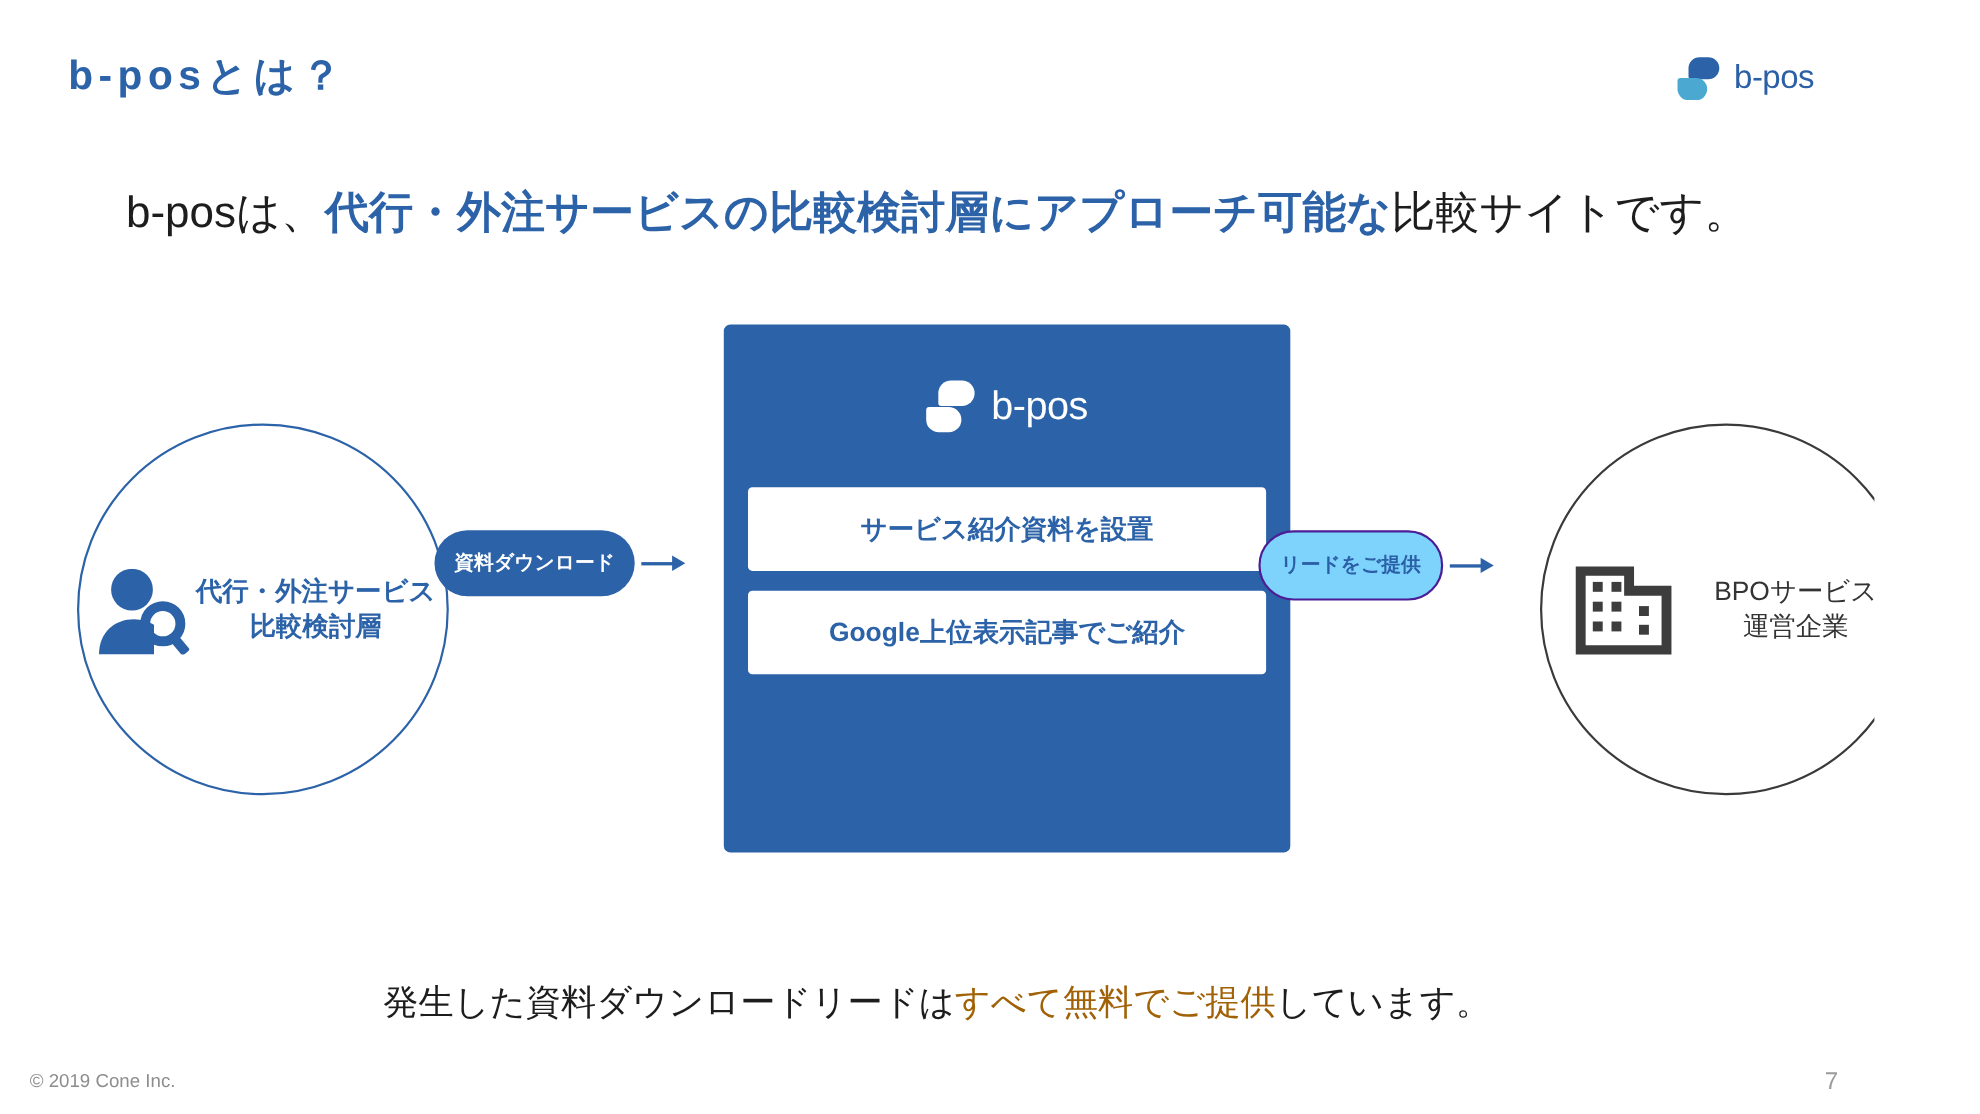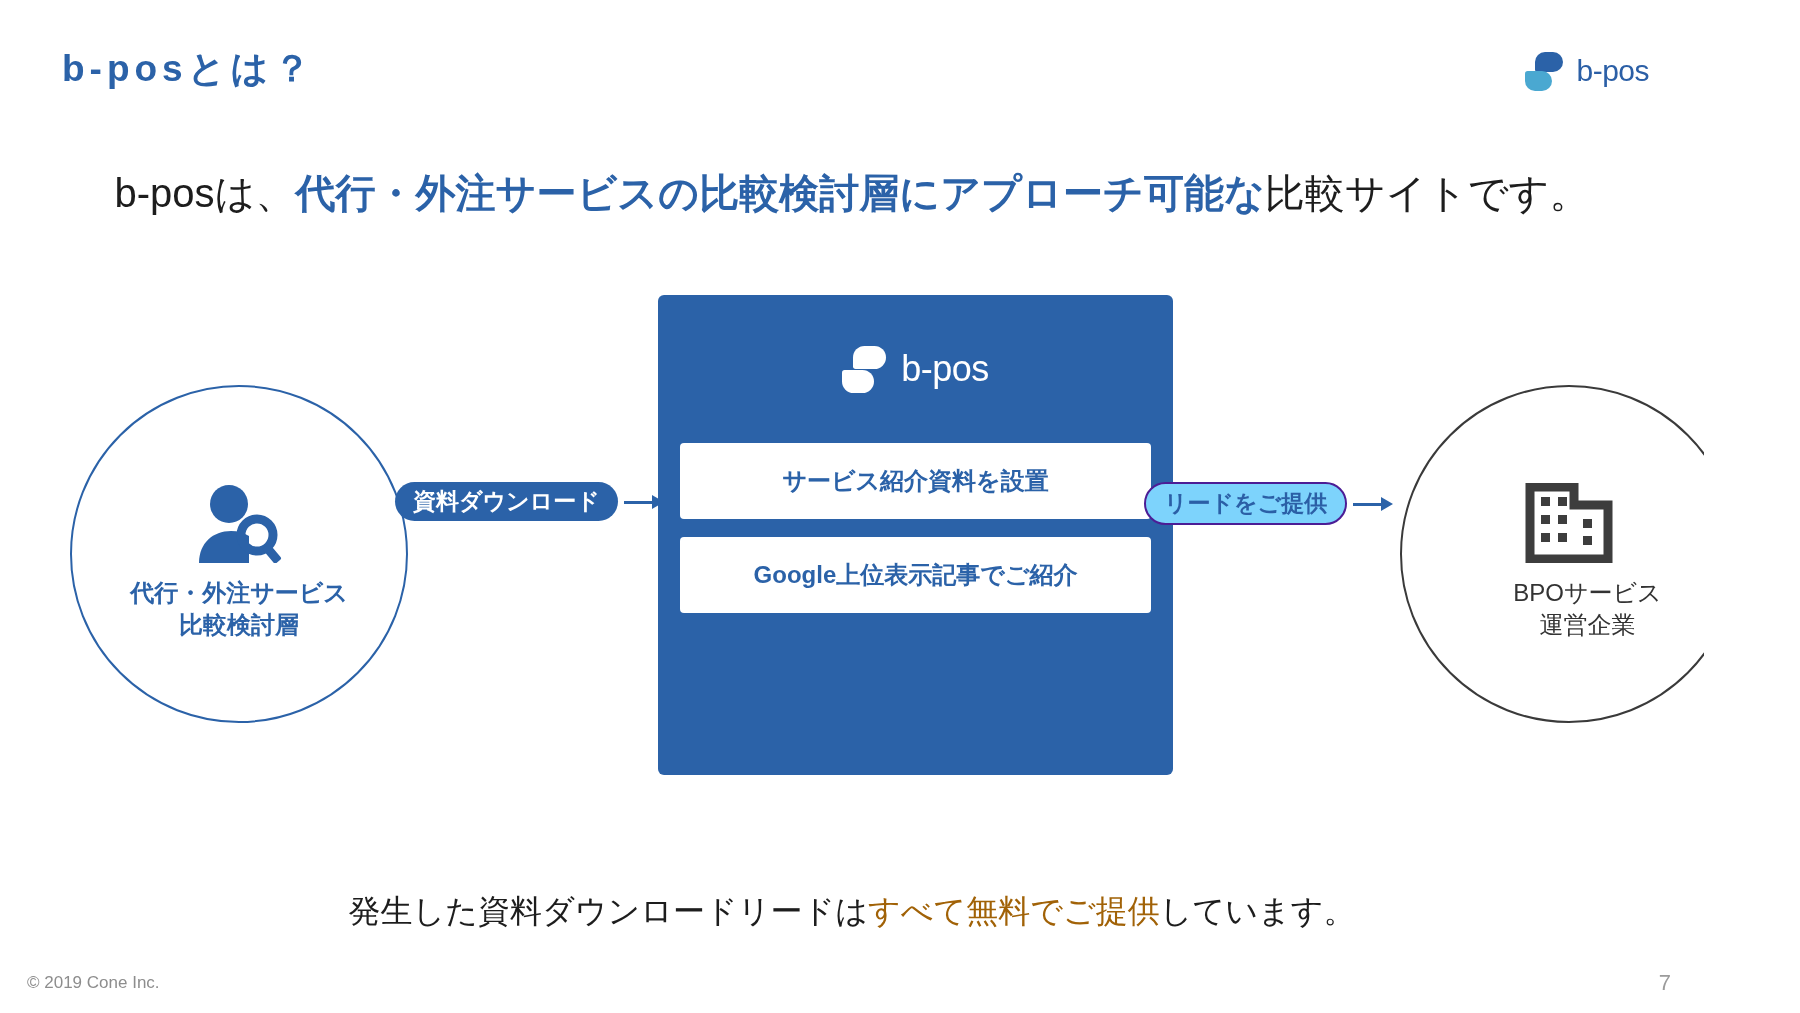--- a/index.html
+++ b/index.html
@@ -98,21 +98,21 @@
   }
 
   
   .circle {
     position: absolute;
     width: 338px;
     height: 338px;
     border-radius: 50%;
     box-sizing: border-box;
     display: flex;
-    flex-direction: column;
+    flex-direction: row;
     align-items: center;
     justify-content: center;
   }
   .circle-left {
     left: 70px;
     top: 55px;
     border: 2px solid #2b62a8;
   }
   .circle-right {
     right: 62px;
@@ -184,22 +184,22 @@
     position: absolute;
     display: flex;
     align-items: center;
     gap: 6px;
   }
   .connector-left { left: 395px; top: 152px; }
   .connector-right { left: 1144px; top: 152px; }
 
   .pill {
     border-radius: 999px;
-    padding: 7px 18px;
-    font-size: 23px;
+    padding: 20px 18px;
+    font-size: 18px;
     font-weight: 700;
     line-height: 1.1;
     white-space: nowrap;
   }
   .pill-filled {
     background: #2b62a8;
     color: #ffffff;
   }
   .pill-outline {
     background: #7dd3fc;

